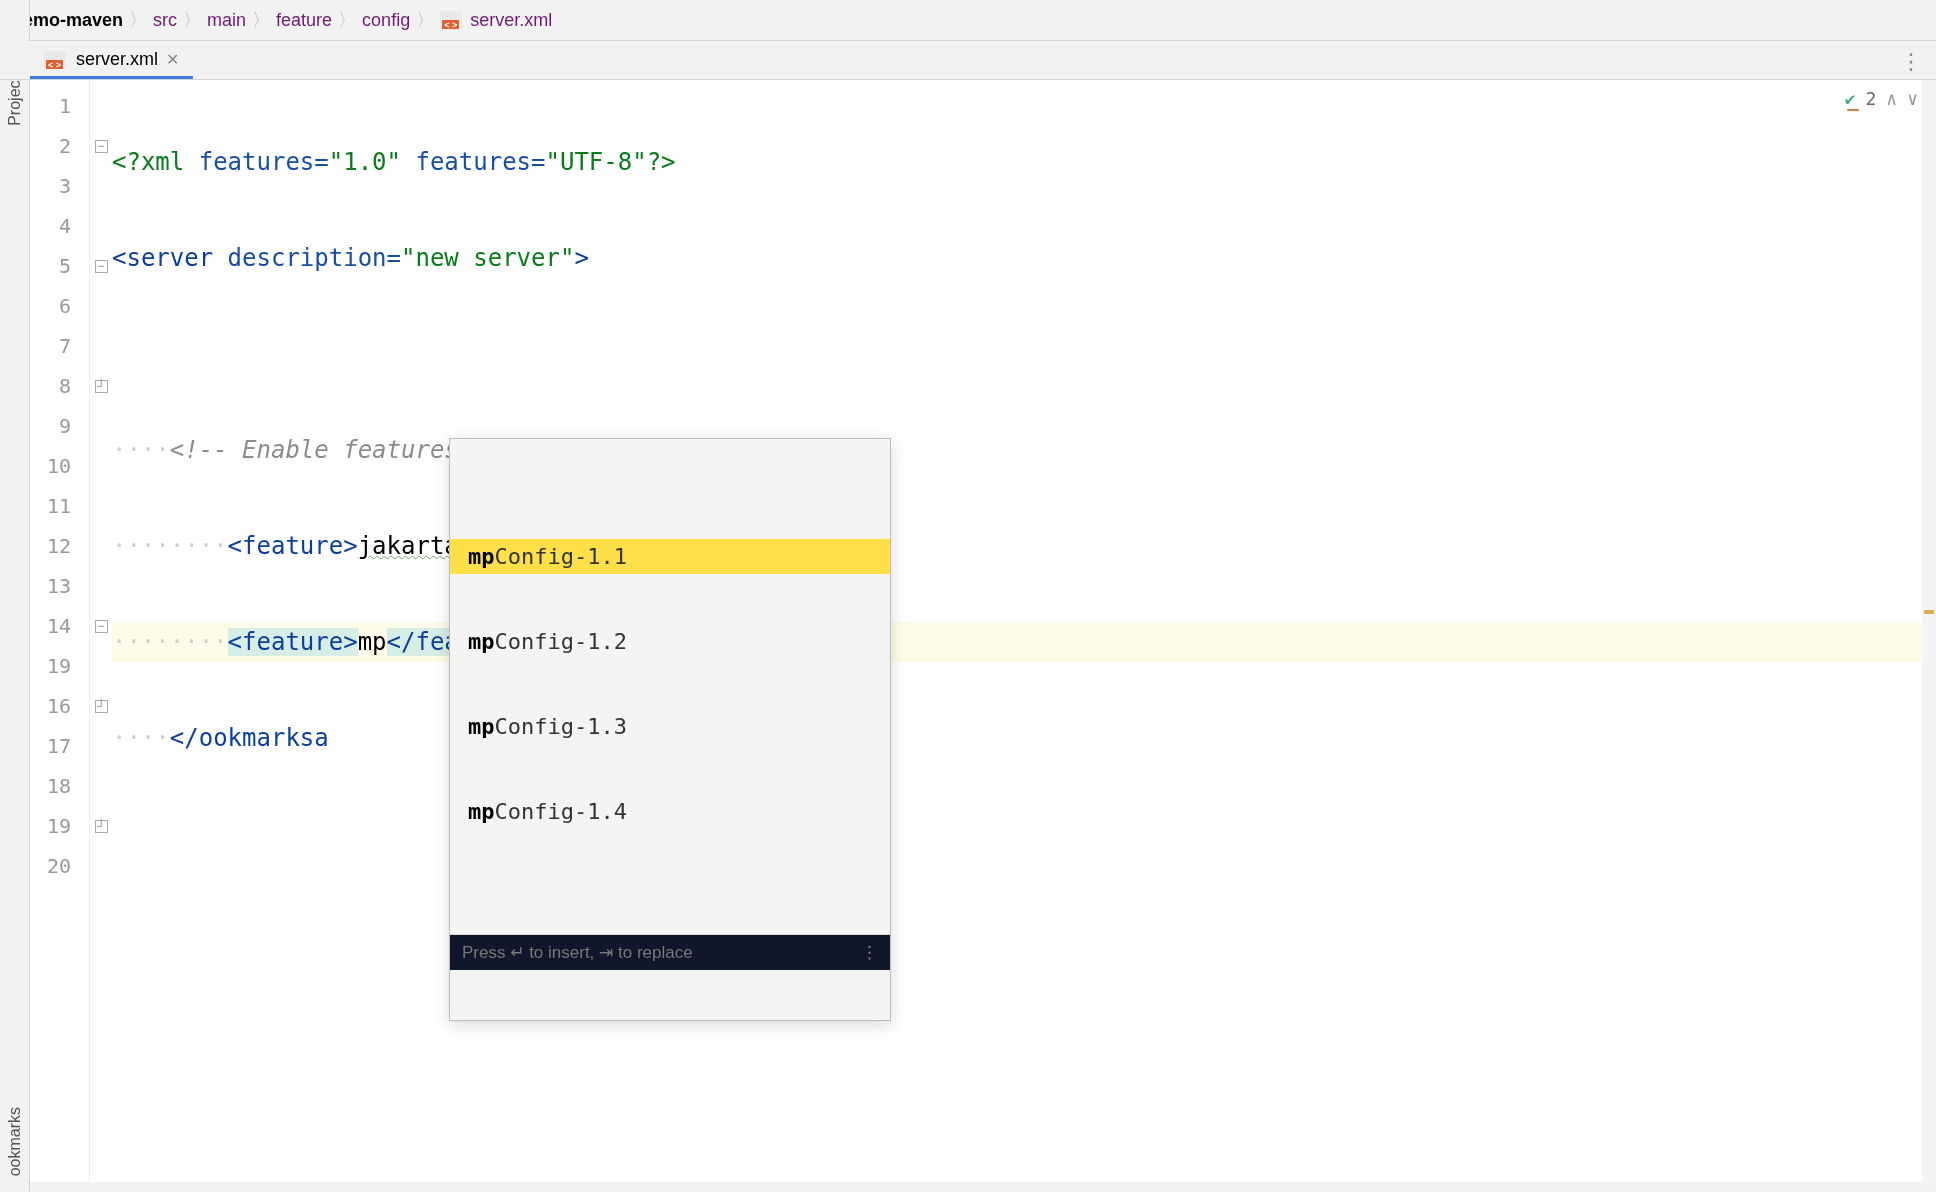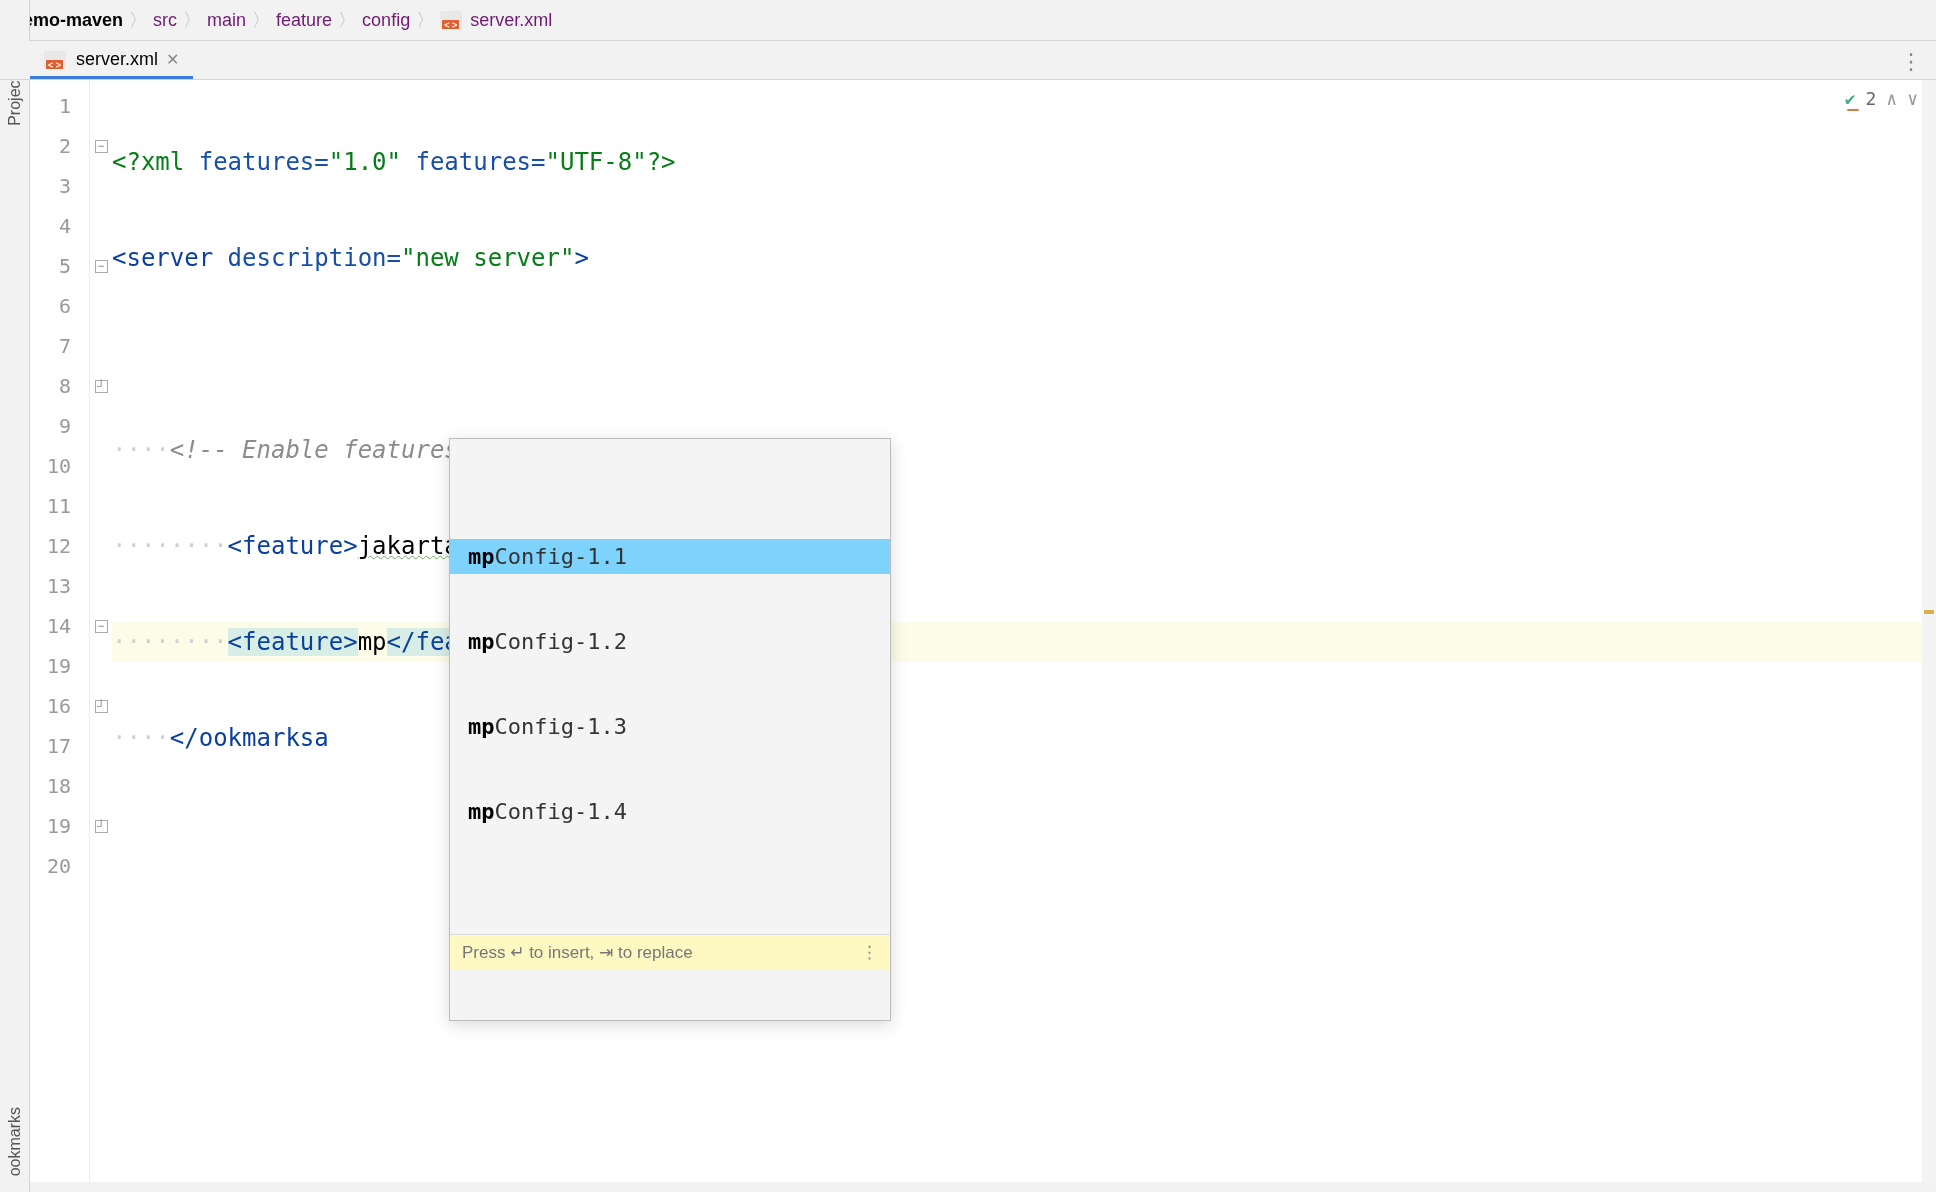--- a/index.html
+++ b/index.html
@@ -160,31 +160,31 @@
     .ac-list {
       max-height: 395px;
       overflow: hidden;
     }
     .ac-item {
       padding: 4px 18px;
       height: 35px;
       line-height: 27px;
       color: #333;
     }
-    .ac-item.selected { background: #7dd3fc; }
+    .ac-item.selected { background: #fde047; }
     .ac-item .match { font-weight: 700; color: #000; }
     .ac-footer {
       display: flex;
       align-items: center;
       justify-content: space-between;
       padding: 7px 12px;
       font-size: 17px;
       color: #777;
       border-top: 1px solid #dcdcdc;
-      background: #fef9c3;
+      background: #0f172a;
       font-family: -apple-system, sans-serif;
     }
     .ac-footer-kbd { font-family: inherit; }
     .inspection-bar {
       position: absolute;
       top: 8px;
       right: 18px;
       display: flex;
       align-items: center;
       gap: 10px;

